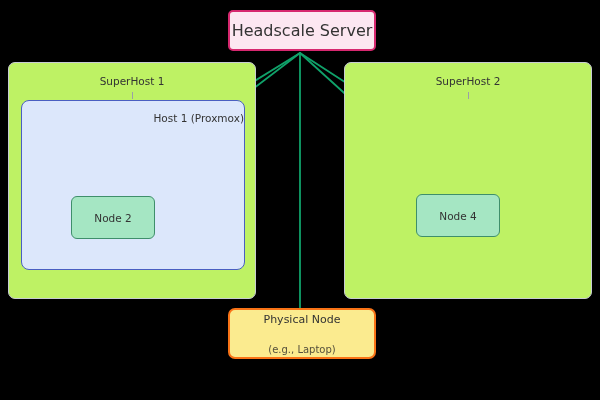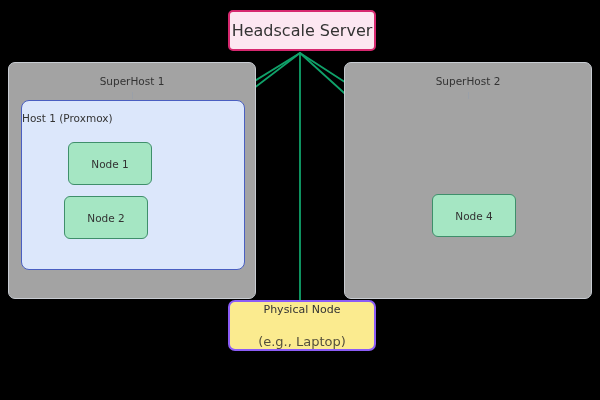--- a/index.html
+++ b/index.html
@@ -49,21 +49,21 @@
     color: #333333;
   }
 
   
   .superhost {
     position: absolute;
     box-sizing: border-box;
     top: 62px;
     width: 248px;
     height: 237px;
-    background: #a3a3a3;
+    background: #bef264;
     border: 1px solid #c8ccd2;
     border-radius: 7px;
     z-index: 1;
   }
   #superhost-1 { left: 8px; }
   #superhost-2 { left: 344px; }
   .superhost > .sh-title {
     position: absolute;
     top: 12px;
     left: 0;
@@ -92,21 +92,21 @@
     height: 170px;
     background: #dce7fb;
     border: 1.5px solid #4a5fc1;
     border-radius: 8px;
   }
   .host > .host-title {
     position: absolute;
     top: 11px;
     left: 0;
     width: 100%;
-    text-align: left;
+    text-align: right;
     font-size: 10.5px;
     color: #333333;
   }
 
   
   .leaf {
     position: absolute;
     box-sizing: border-box;
     width: 84px;
     height: 43px;
@@ -114,41 +114,41 @@
     border: 1.5px solid #3f8f6b;
     border-radius: 6px;
     display: flex;
     align-items: center;
     justify-content: center;
     font-size: 10.5px;
     color: #333333;
     z-index: 3;
   }
   #node-1 { left: 68px;  top: 142px; }
-  #node-2 { left: 64px;  top: 196px; text-align: right; }
+  #node-2 { left: 71px;  top: 196px; text-align: right; }
   #node-3 { left: 416px; top: 140px; }
-  #node-4 { left: 432px; top: 194px; }
+  #node-4 { left: 416px; top: 194px; }
 
   
   #physical-node {
     left: 228px;
-    top: 300px;
+    top: 308px;
     width: 148px;
     height: 51px;
     background: #fbeb8f;
-    border: 2px solid #8b5cf6;
+    border: 2px solid #f97316;
     border-radius: 7px;
     z-index: 5;
   }
   #physical-node .label {
     font-size: 11px;
     color: #333333;
   }
   #physical-node .sublabel {
-    font-size: 13px;
+    font-size: 10px;
     color: #55503c;
     margin-top: 18px;
   }
 </style>
 </head>
 <body>
 
 <div id="canvas">
 
   <svg id="edges" viewBox="0 0 600 400" xmlns="http://www.w3.org/2000/svg">
@@ -171,23 +171,20 @@
     <div class="host" id="host-1">
       <span class="host-title">Host 1 (Proxmox)</span>
     </div>
   </div>
 
   <div class="superhost" id="superhost-2">
     <span class="sh-title">SuperHost 2</span>
     <span class="sh-tick"></span>
   </div>
 
-  <div class="leaf" id="node-1">
-    <span>Node 1</span>
-  </div>
   <div class="leaf" id="node-2">
     <span>Node 2</span>
   </div>
   <div class="leaf" id="node-4">
     <span>Node 4</span>
   </div>
 
   <div class="node-box" id="physical-node">
     <span class="label">Physical Node</span>
     <span class="sublabel">(e.g., Laptop)</span>

